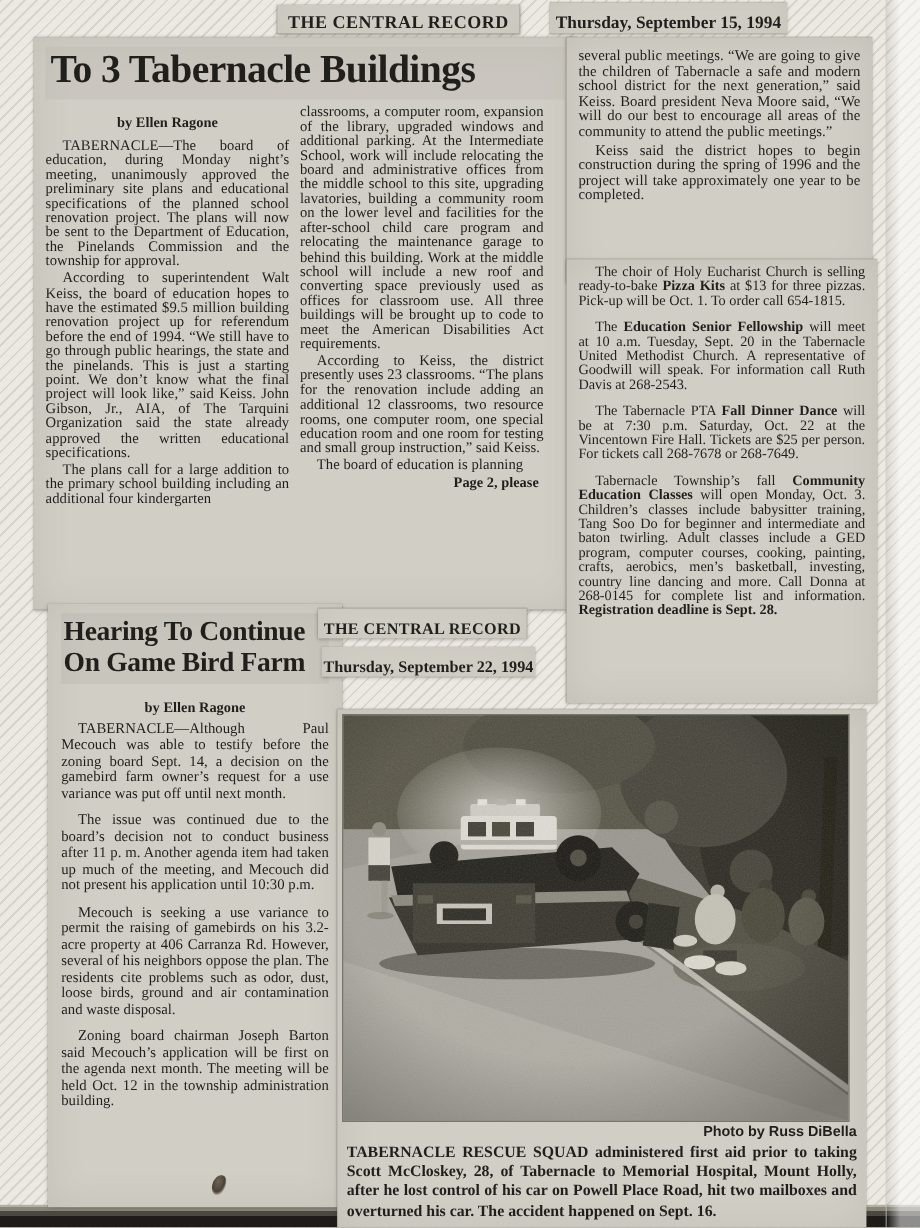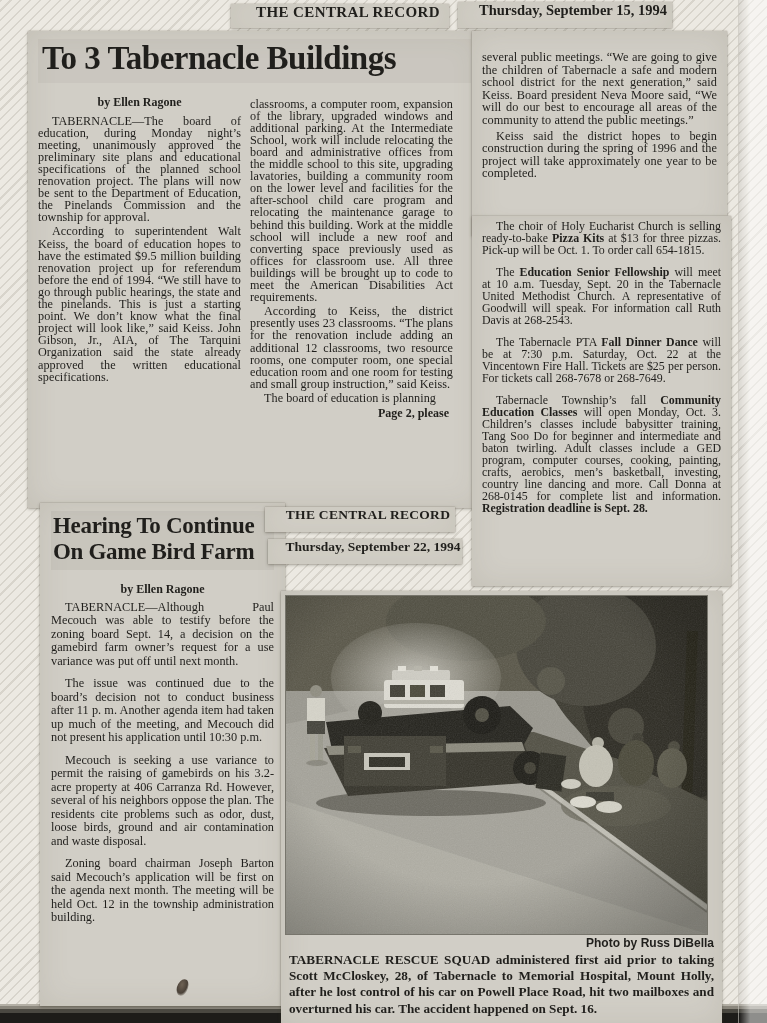--- a/index.html
+++ b/index.html
@@ -14,37 +14,37 @@
     content:"";position:absolute;inset:0;z-index:0;
     background:repeating-linear-gradient(135deg,
       rgba(152,146,132,.24) 0px, rgba(152,146,132,.24) 1.5px,
       rgba(0,0,0,0) 1.5px, rgba(0,0,0,0) 7px);
   }
   .clip{
     position:absolute;z-index:2;
     background:#d1cec6;
     box-shadow:0 1px 3px rgba(60,55,42,.38), 0 0 1px rgba(60,55,42,.4), inset 0 0 30px rgba(110,104,88,.14);
   }
-  .strip{display:flex;align-items:flex-start;justify-content:center;
-    font-weight:bold;background:#d6d3cb;padding-left:16px;}
+  .strip{display:flex;align-items:flex-end;justify-content:center;
+    font-weight:bold;background:#d6d3cb;}
   .strip.m1{font-size:15px;letter-spacing:.4px;}
   .strip.d1{font-size:14.5px;}
   .strip.m2{font-size:13.5px;letter-spacing:.3px;}
   .strip.d2{font-size:13.5px;font-weight:bold;}
 
   
   #article1{padding:8px 10px 6px;}
   .headline1{font-weight:bold;font-size:33px;line-height:1.08;letter-spacing:-.5px;
     background:rgba(40,36,28,.04);padding:2px 4px 6px;}
   .byline{text-align:center;font-weight:bold;font-size:12px;margin:8px 0 5px;}
   .cols{display:flex;gap:9px;margin-top:4px;}
   .col{width:203px;}
   .news p{margin:0;text-indent:14px;text-align:justify;
     font-size:12.2px;line-height:12.1px;letter-spacing:.05px;}
-  .news p.noindent{text-indent:0;margin-top:11px;}
+  .news p.noindent{text-indent:0;}
   .news p + p{margin-top:2px;}
   .jump{font-family:Liberation Serif, serif;font-weight:bold;font-size:12px;
     text-align:right;margin-top:2px;padding-right:4px;}
 
   
   #cont{padding:9px 10px;}
   #cont p{font-size:12.3px;line-height:12.6px;}
   #cont p + p{margin-top:3px;}
 
   
@@ -94,20 +94,21 @@
 
 <div class="clip" id="article1" style="left:28px;top:31px;width:433px;height:463px;">
   <div class="headline1">
     <div>To 3 Tabernacle Buildings</div>
   </div>
   <div class="cols news">
     <div class="col">
       <div class="byline">by Ellen Ragone</div>
       <p>TABERNACLE—The board of education, during Monday night’s meeting, unanimously approved the preliminary site plans and educational specifications of the planned school renovation project. The plans will now be sent to the Department of Education, the Pinelands Commission and the township for approval.</p>
       <p>According to superintendent Walt Keiss, the board of education hopes to have the estimated $9.5 million building renovation project up for referendum before the end of 1994. “We still have to go through public hearings, the state and the pinelands. This is just a starting point. We don’t know what the final project will look like,” said Keiss. John Gibson, Jr., AIA, of The Tarquini Organization said the state already approved the written educational specifications.</p>
+      <p>The plans call for a large addition to the primary school building including an additional four kindergarten</p>
     </div>
     <div class="col">
       <p class="noindent">classrooms, a computer room, expansion of the library, upgraded windows and additional parking.  At the Intermediate School, work will include relocating the board and administrative offices from the middle school to this site, upgrading lavatories, building  a community room on the lower level and facilities for the after-school child care program and relocating the maintenance garage to behind this building. Work at the middle school will include a new roof and converting space previously used as offices for classroom use.  All three buildings will be brought up to code to meet the American Disabilities Act requirements.</p>
       <p>According to Keiss, the district presently uses 23 classrooms. “The plans for the renovation include adding an additional 12 classrooms, two resource rooms, one computer room, one special education room and one room for testing and small group instruction,” said Keiss.</p>
       <p>The board of education is planning</p>
       <div class="jump">Page 2, please</div>
     </div>
   </div>
 </div>
 

